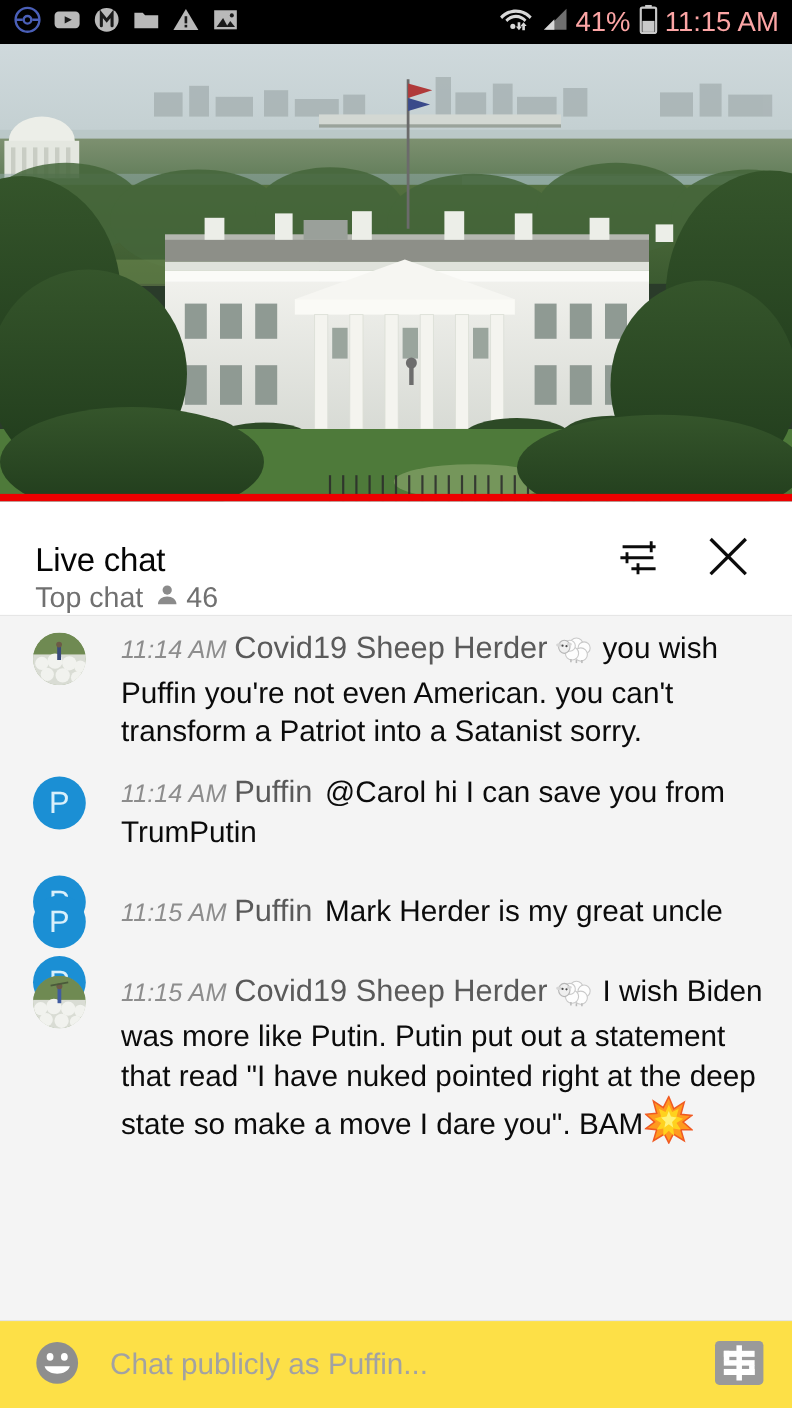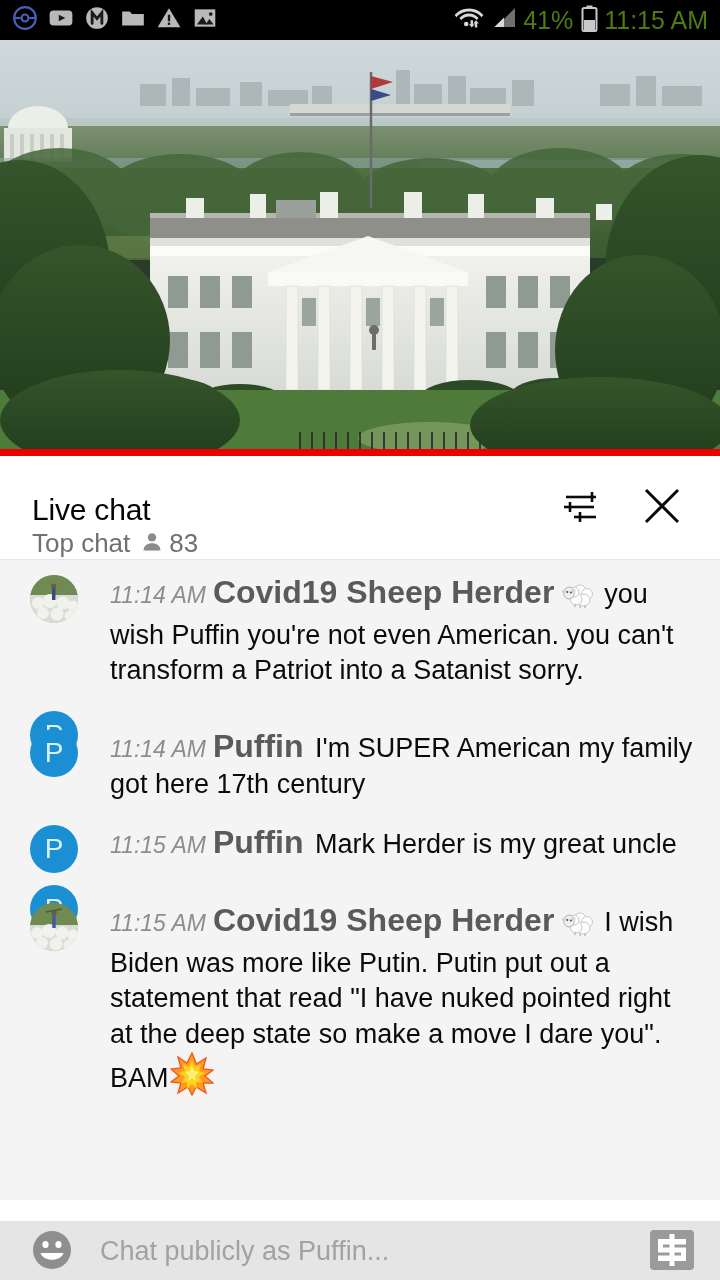--- a/index.html
+++ b/index.html
@@ -35,21 +35,21 @@
     gap: 10px;
     flex: 1;
   }
   .sb-right {
     display: flex;
     align-items: center;
     gap: 6px;
   }
   .sb-icon { display: block; }
   .sb-text {
-    color: #4d7c0f;
+    color: #fca5a5;
     font-size: 25px;
     letter-spacing: 0px;
     font-family: "Liberation Sans", sans-serif;
     line-height: 1;
   }
   .sb-pct { margin-right: 2px; }
 
   
   .player {
     position: relative;
@@ -177,44 +177,44 @@
     word-wrap: break-word;
   }
   .msg-time {
     color: #8d8d8d;
     font-size: 23px;
     margin-right: 7px;
     white-space: nowrap;
     font-style: italic;
   }
   .msg-author {
-    font-weight: bold;
-    font-size: 32px;
+    font-weight: normal;
+    font-size: 28px;
     color: #5a5a5a;
     margin-right: 4px;
     white-space: nowrap;
   }
   .badge-emoji {
     display: inline-block;
     vertical-align: -5px;
     margin: 0 10px 0 2px;
   }
   .msg-text { color: #0b0b0b; }
   .inline-emoji {
     display: inline-block;
     vertical-align: -9px;
     margin-left: 1px;
   }
 
   
   .composer {
     position: absolute;
     left: 0; right: 0; bottom: 0;
-    height: 59px;
-    background: #e5e5e5;
+    height: 80px;
+    background: #fde047;
     border-top: 1px solid #e4e4e4;
     display: flex;
     align-items: center;
     padding: 0 22px 0 28px;
     box-sizing: border-box;
   }
   .composer-input {
     flex: 1;
     border: 0;
     outline: none;
@@ -517,21 +517,21 @@
       <div class="chat-title">Live chat</div>
       <div class="chat-sub-row">
         <span class="chat-subtitle">Top chat</span>
         <span class="viewer-group">
           <span>
             <svg width="24" height="24" viewBox="0 0 24 24">
               <circle cx="12" cy="7.4" r="4.2" fill="#8b8b8b"></circle>
               <path d="M3.6 20.4 C3.6 15.7 7.4 13.2 12 13.2 C16.6 13.2 20.4 15.7 20.4 20.4 Z" fill="#8b8b8b"></path>
             </svg>
           </span>
-          <span class="viewer-count">83</span>
+          <span class="viewer-count">46</span>
         </span>
       </div>
     </div>
     <button class="hdr-btn hdr-btn-settings">
       <span>
         <svg width="44" height="44" viewBox="0 0 44 44">
           <line x1="8" y1="13" x2="38" y2="13" stroke="#0b0b0b" stroke-width="2.6"></line>
           <line x1="34" y1="8" x2="34" y2="18" stroke="#0b0b0b" stroke-width="2.6"></line>
           <line x1="6" y1="23" x2="36" y2="23" stroke="#0b0b0b" stroke-width="2.6"></line>
           <line x1="12" y1="18" x2="12" y2="28" stroke="#0b0b0b" stroke-width="2.6"></line>
@@ -591,27 +591,27 @@
                 <line x1="20" y1="23" x2="20" y2="26"></line>
               <line x1="25" y1="23" x2="25" y2="26"></line>
             </g>
           </svg>
         </span><span class="msg-text">you wish Puffin you're not even American. you can't transform a Patriot into a Satanist sorry.</span>
       </div>
     </div>
 
     <div class="msg">
       <span class="msg-avatar avatar-letter">P</span>
+      <div class="msg-body">
+        <span class="msg-time">11:14 AM</span><span class="msg-author">Puffin</span>&nbsp;<span class="msg-text">@Carol hi I can save you from TrumPutin</span>
+      </div>
     </div>
 
     <div class="msg">
       <span class="msg-avatar avatar-letter">P</span>
-      <div class="msg-body">
-        <span class="msg-time">11:14 AM</span><span class="msg-author">Puffin</span>&nbsp;<span class="msg-text">I'm SUPER American my family got here 17th century</span>
-      </div>
     </div>
 
     <div class="msg">
       <span class="msg-avatar avatar-letter">P</span>
       <div class="msg-body">
         <span class="msg-time">11:15 AM</span><span class="msg-author">Puffin</span>&nbsp;<span class="msg-text">Mark Herder is my great uncle</span>
       </div>
     </div>
 
     <div class="msg">

